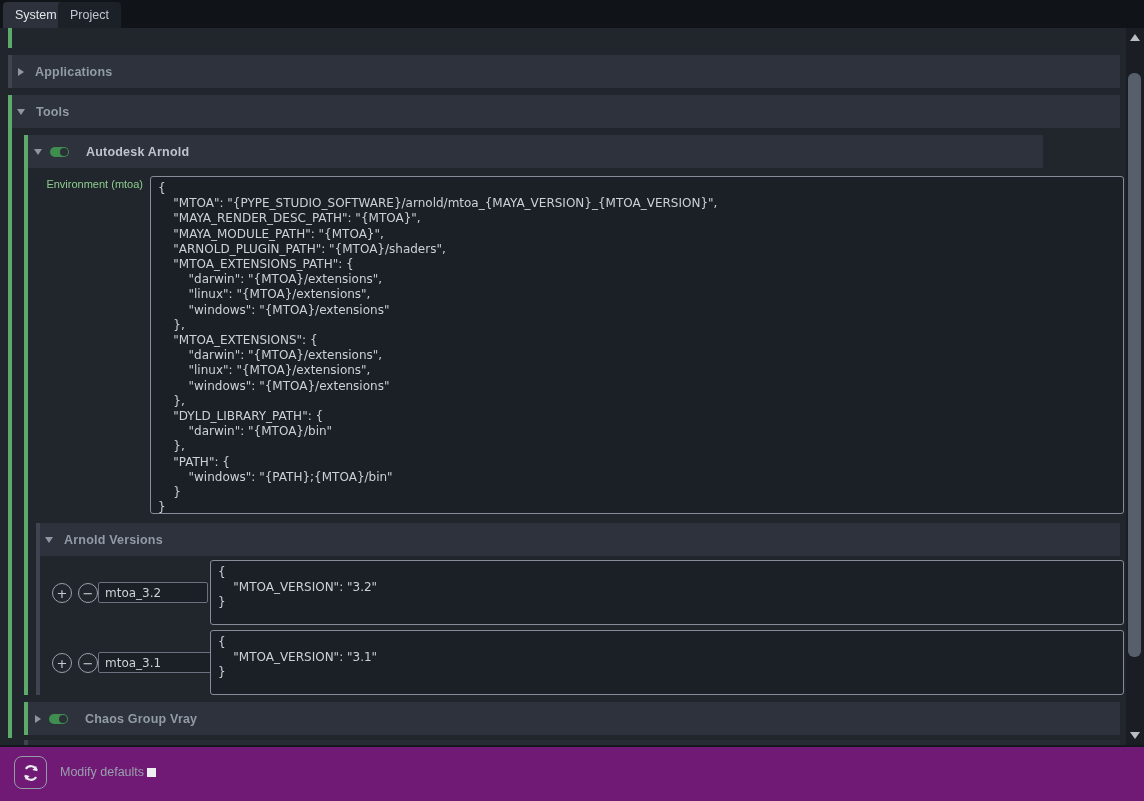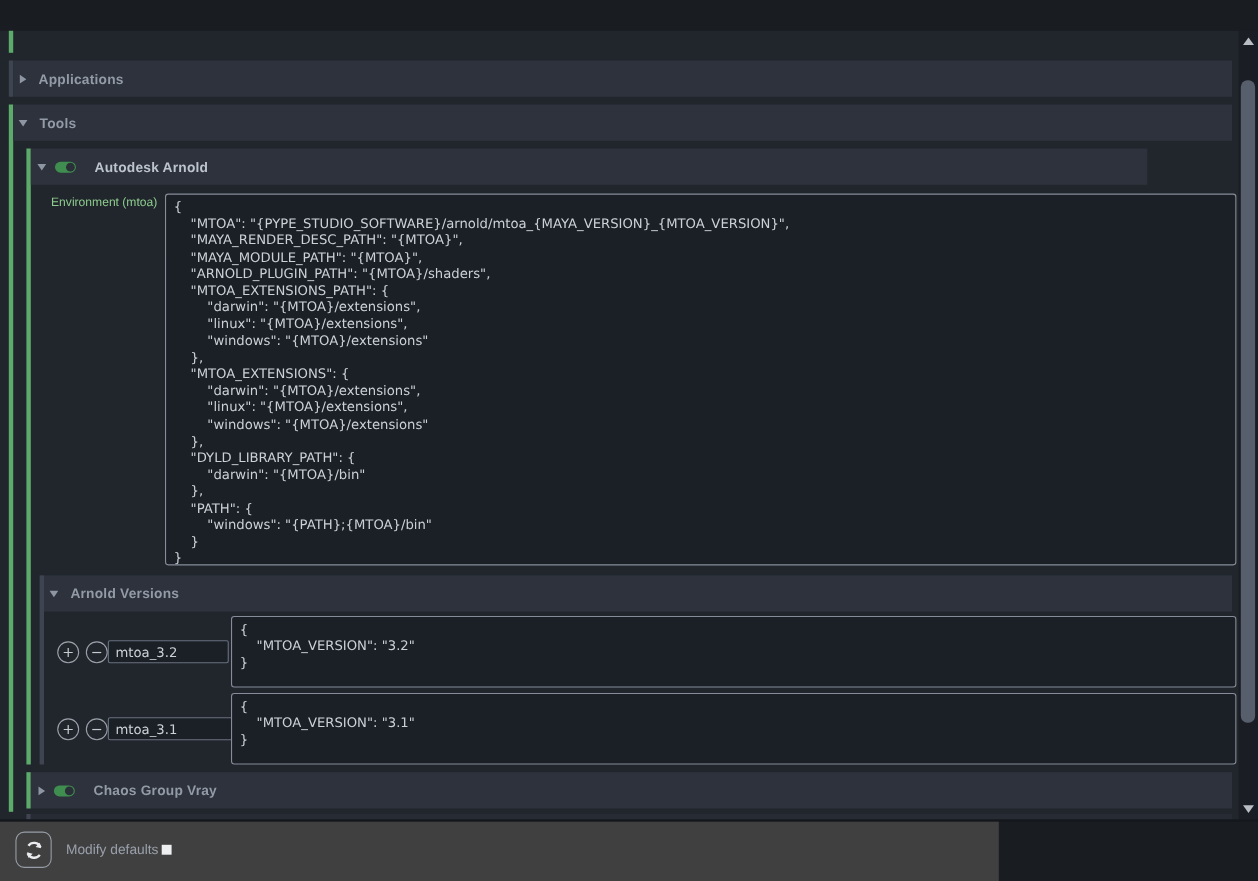--- a/index.html
+++ b/index.html
@@ -54,35 +54,39 @@
   .vscroll { position:absolute; left:1126px; top:0; width:18px; height:717px; background:#1a1d23; }
   .scroll-btn { position:absolute; left:0; width:18px; height:15px; display:flex; align-items:center; justify-content:center; cursor:pointer; }
   .scroll-up { top:2px; } .scroll-down { bottom:2px; }
   .tri-up-s { width:0;height:0;border-bottom:7px solid #b9bec5;border-left:5px solid transparent;border-right:5px solid transparent; }
   .tri-dn-s { width:0;height:0;border-top:7px solid #b9bec5;border-left:5px solid transparent;border-right:5px solid transparent; }
   .scroll-thumb { position:absolute; left:2px; top:45px; width:13px; height:584px;
                   background:#575f6d; border-radius:6px; cursor:pointer; }
 
   
   .footer-divider { position:absolute; left:0; top:745px; width:1144px; height:2px; background:#14171c; }
-  .footer { position:absolute; left:0; top:747px; width:908px; height:54px; background:#404040; }
+  .footer { position:absolute; left:0; top:747px; width:1144px; height:54px; background:#701a75; }
   .refresh-btn { position:absolute; left:14px; top:9px; width:33px; height:33px;
                  border:1px solid #969ca6; border-radius:8px; background:transparent;
                  display:flex; align-items:center; justify-content:center; cursor:pointer; }
   .modify-label { position:absolute; left:60px; top:18px; font-size:12.5px; color:#99a0ab; }
   .mod-square { position:absolute; left:147px; top:21px; width:9px; height:9px; background:#edeff1; }
   .save-btn { position:absolute; left:1094px; top:12px; width:36px; height:28px;
               border:6px solid #fca5a5; border-radius:5px; background:#272c34;
               color:#d5d9df; font-size:12.5px; cursor:pointer; font-family:"Liberation Sans", sans-serif;margin-top:48px; }
 </style>
 </head>
 <body>
 
 <div class="app">
 
+  <div class="tabbar">
+    <div class="tab active">System</div>
+    <div class="tab inactive">Project</div>
+  </div>
 
   <div class="viewport">
 
     <div class="sec-border green" style="left:8px; top:-13px; height:33px;"></div>
 
     <div class="sec-border gray" style="left:8px; top:27px; height:33px;"></div>
     <div class="sec-header" style="left:12px; top:27px; width:1108px;">
       <span class="tri tri-r" style="margin-left:6px;"></span>
       <span class="sec-label" style="margin-left:11px;">Applications</span>
     </div>

